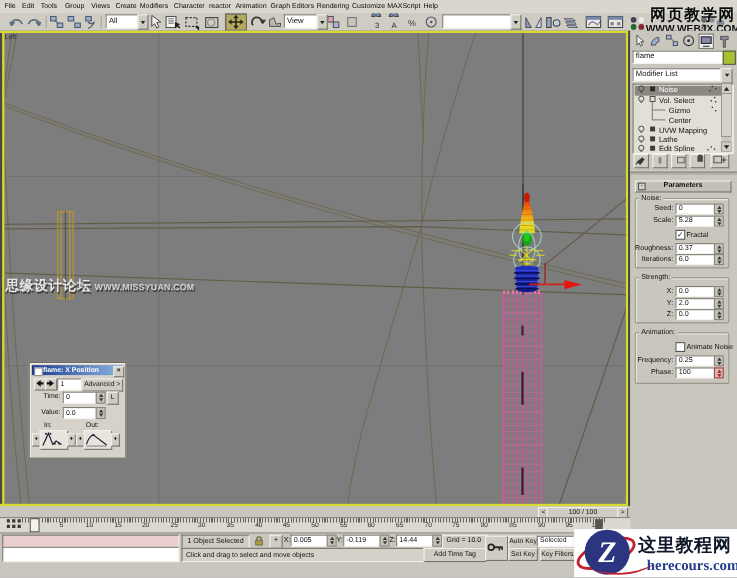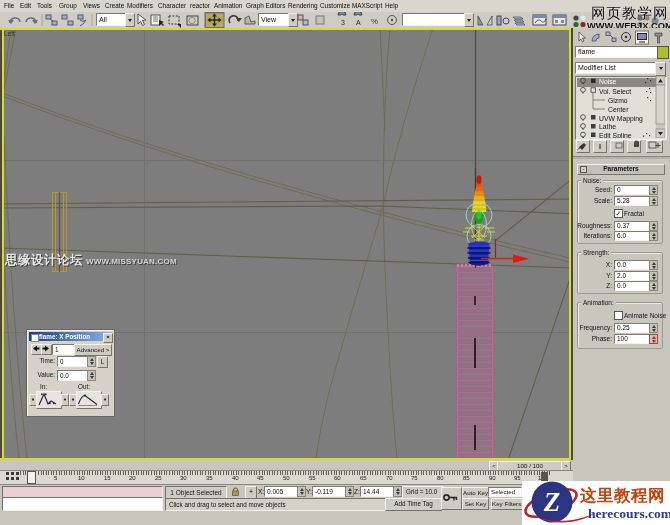--- a/index.html
+++ b/index.html
@@ -140,21 +140,21 @@
         </g>
 </svg>
 <div class="f" style="left:96px;top:1px;width:29px;height:11px;line-height:11px">All</div>
 <div class="b3" style="left:125px;top:1px;width:8px;height:12px"><span style="display:inline-block;width:0;height:0;border:2.5px solid transparent;border-top:3.5px solid #222;margin-top:5px"></span></div>
 <div class="f" style="left:258px;top:1px;width:30px;height:11px;line-height:11px">View</div>
 <div class="b3" style="left:288px;top:1px;width:8px;height:12px"><span style="display:inline-block;width:0;height:0;border:2.5px solid transparent;border-top:3.5px solid #222;margin-top:5px"></span></div>
 <div class="f" style="left:402px;top:1px;width:62px;height:11px;line-height:11px"></div>
 <div class="b3" style="left:464px;top:1px;width:8px;height:12px"><span style="display:inline-block;width:0;height:0;border:2.5px solid transparent;border-top:3.5px solid #222;margin-top:5px"></span></div>
 </div>
 
-<div class="a" style="left:591px;top:4px;width:79px;font-size:14.5px;font-weight:normal;color:#0c0c0c;letter-spacing:1px;text-shadow:0 0 2px rgba(255,255,255,.55);white-space:nowrap">网页教学网</div>
+<div class="a" style="left:591px;top:4px;width:79px;font-size:14.5px;font-weight:bold;color:#0c0c0c;letter-spacing:1px;text-shadow:0 0 2px rgba(255,255,255,.55);white-space:nowrap">网页教学网</div>
 <div class="a" style="left:587px;top:21px;font-size:9.3px;font-weight:bold;color:#0c0c0c;letter-spacing:0;text-shadow:0 0 2px rgba(255,255,255,.5)">WWW.WEBJX.COM</div>
 
 <div class="a" id="vp" style="left:0;top:28px;width:573px;height:480px;background:#7d7d7d">
 <svg class="a" style="left:0;top:0" width="573" height="432" viewBox="0 0 573 432">
 
 <g stroke="#717171" stroke-width="1">
 <line x1="0" y1="132.5" x2="573" y2="132.5"></line>
           <line x1="0" y1="304.5" x2="573" y2="304.5"></line>
           <line x1="144.5" y1="0" x2="144.5" y2="432"></line>
 </g>
@@ -533,21 +533,21 @@
 
 <div class="a" style="left:522px;top:21px;width:148px;height:44px;background:#fff">
 <svg class="a" style="left:0;top:0" width="148" height="44" viewBox="0 0 148 44">
 <g transform="translate(29,22)">
 <ellipse rx="27" ry="10.5" transform="rotate(-21)" fill="none" stroke="#c41f2c" stroke-width="2.6"></ellipse>
 </g>
 <circle cx="30" cy="21" r="20.5" fill="#2b3580"></circle>
 <text x="30" y="30" text-anchor="middle" font-family="Liberation Serif" font-size="27" font-weight="bold" font-style="italic" fill="#fff">Z</text>
 <path d="M74 31 C58 40 36 43 14 36 C36 46 62 41 74 31 Z" fill="#c41f2c"></path>
 </svg>
-<div class="a" style="left:58px;top:4px;font-size:16.5px;font-weight:bold;color:#c2410c;letter-spacing:.5px;white-space:nowrap">这里教程网</div>
+<div class="a" style="left:58px;top:4px;font-size:16.5px;font-weight:bold;color:#0f172a;letter-spacing:.5px;white-space:nowrap">这里教程网</div>
 <div class="a" style="left:66px;top:25px;font-size:13.5px;font-weight:bold;color:#263c8c;font-family:'Liberation Serif',serif;white-space:nowrap">herecours.com</div>
 </div>
 </div>
 
 <div class="a" id="dlg" style="left:26px;top:329px;width:87px;height:86px;background:#d6d2c9;border:1px solid #6a6760;box-shadow:1px 1px 0 #f2f1ea inset">
 <div class="a" style="left:2px;top:2px;width:83px;height:9px;background:linear-gradient(90deg,#1a3c8c,#8cb4e0)">
 <div class="a" style="left:1.5px;top:1.5px;width:6px;height:6px;background:#fff;border:1px solid #888"></div>
 <div class="a" style="left:10px;top:1px;font-size:6.3px;font-weight:bold;color:#fff;white-space:nowrap">flame: X Position</div>
 <div class="b3" style="left:74px;top:0.5px;width:8px;height:8px;font-size:6px;line-height:7px;font-weight:bold">×</div>
 </div>

